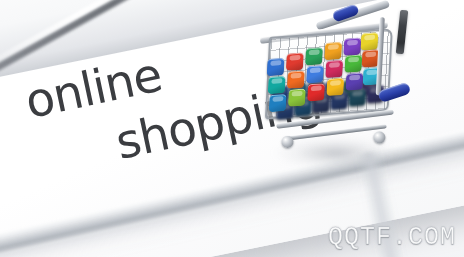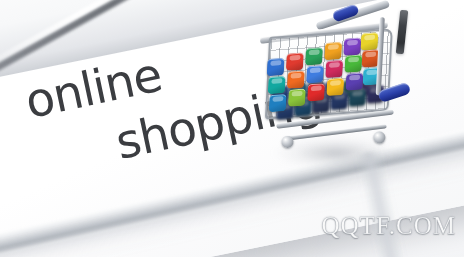--- a/index.html
+++ b/index.html
@@ -209,22 +209,22 @@
     position:absolute;left:398px;top:10px;width:8px;height:44px;
     transform:rotate(6deg);
     border-radius:2px;
     background:linear-gradient(180deg,#6c7075 0%,#3e4247 35%,#2f3236 75%,#55595e 100%);
     box-shadow:0 1px 3px rgba(120,124,130,.5);
   }
 
   
   .watermark{
     position:absolute;
-    right:8px; bottom:17px;
-    font-family:Liberation Serif, serif;
+    right:8px; bottom:5px;
+    font-family:Liberation Mono, monospace;
     font-size:25px;
     font-weight:400;
     letter-spacing:1px;
     color:rgba(255,255,255,.93);
     text-shadow:0 0 2px rgba(150,155,162,.85), 0 1px 1px rgba(120,125,132,.55);
     -webkit-text-stroke:.5px rgba(170,175,182,.55);
     user-select:none;
   }
 </style>
 </head>

